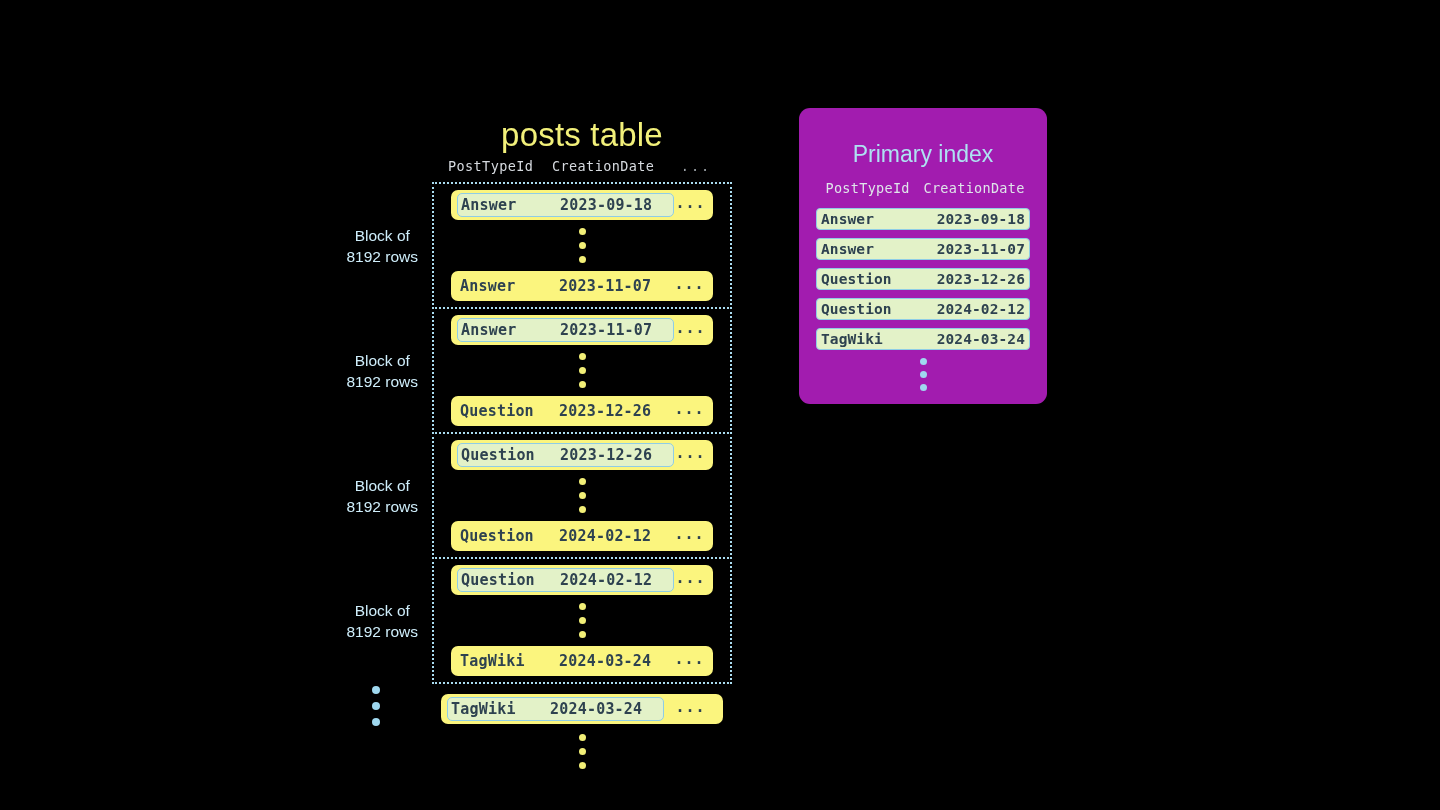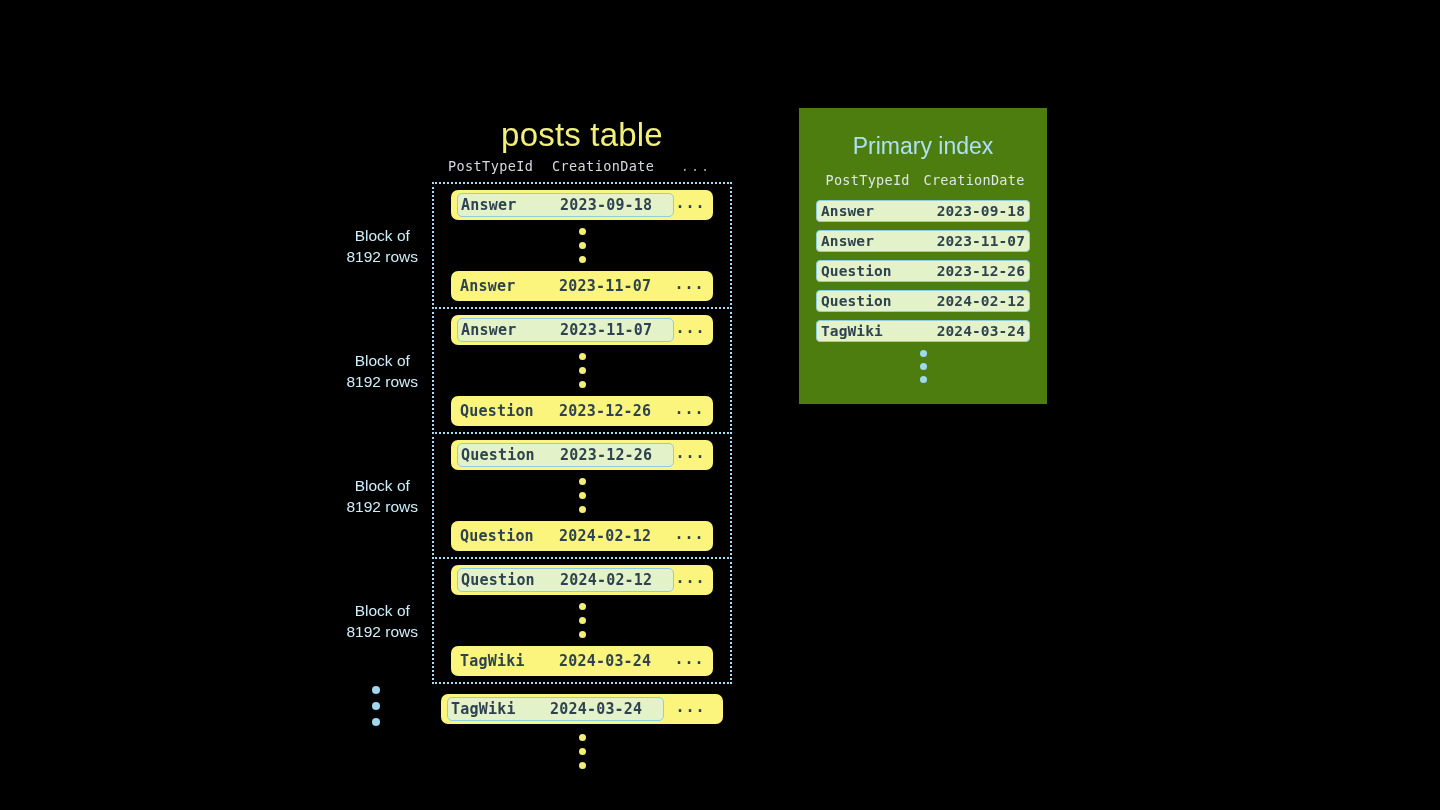--- a/index.html
+++ b/index.html
@@ -135,23 +135,23 @@
     background: #9fd8ef;
   }
 
   
   #primary-index {
     position: absolute;
     left: 799px;
     top: 108px;
     width: 248px;
     height: 296px;
-    background: #4d7c0f;
-    border-radius: 0;
-    padding: 18px 12px;
+    background: #a21caf;
+    border-radius: 11px;
+    padding: 26px 12px;
   }
   #index-title {
     text-align: center;
     color: #aee2f2;
     font-size: 23px;
     line-height: 32px;
     margin: 4px 0 10px 0;
     font-family: "Liberation Sans", sans-serif;
   }
   #index-header-row {

